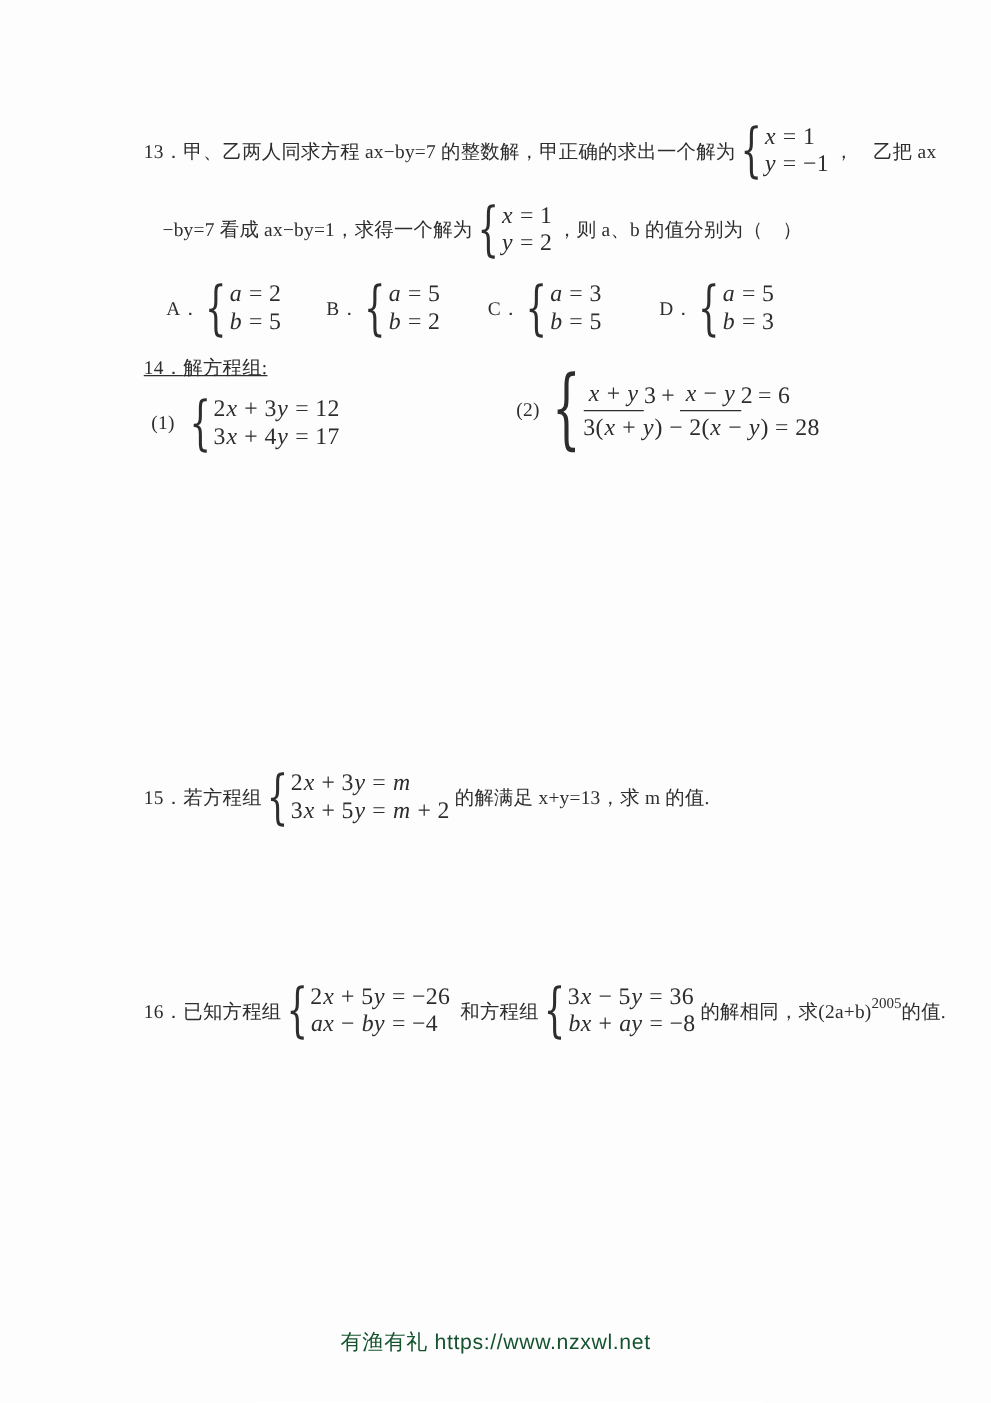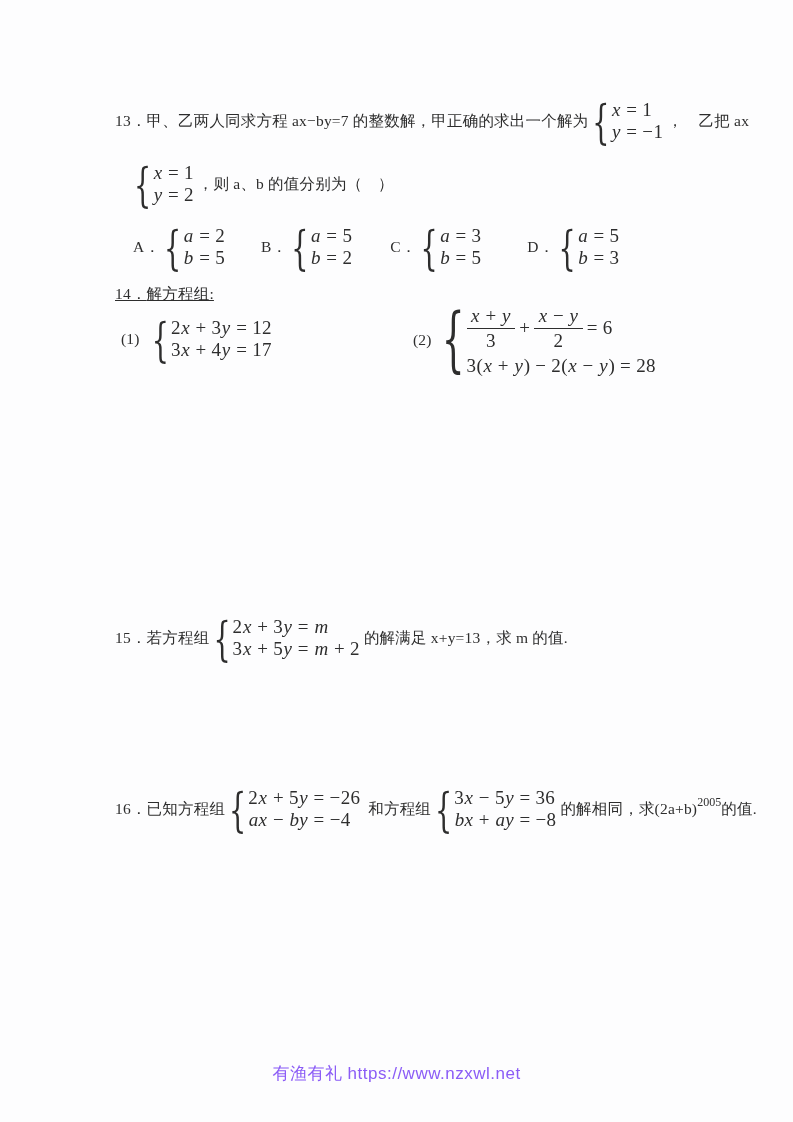--- a/index.html
+++ b/index.html
@@ -35,38 +35,38 @@
   .rows { display:flex; flex-direction:column; justify-content:center; row-gap:2px; }
   .mrow {
     font-family:"Liberation Serif","DejaVu Serif",serif;
     font-size:19px;
     line-height:20px;
     letter-spacing:0.3px;
   }
   .mrow i { font-style:italic; padding:0 0.5px; }
   
   .fracrow { display:inline-flex; align-items:center; column-gap:4px; line-height:normal; }
-  .frac { display:inline-flex; flex-direction:column; align-items:center; line-height:1.15; }
+  .frac { display:inline-flex; flex-direction:row; align-items:flex-start; line-height:1.15; }
   .fnum { border-bottom:1.3px solid #2d2d2d; padding:0 4px 1px; }
   .fden { padding-top:1px; }
   
   .opts { column-gap:0; }
   .opt { display:inline-flex; align-items:center; }
   .optlabel { letter-spacing:0.2px; }
   
   .sup { font-size:12px; position:relative; top:-7px; letter-spacing:0; }
   
   .footer {
     position:absolute;
     left:0; top:1062px;
     width:100%;
     text-align:center;
     font-family:"Liberation Sans","DejaVu Sans",sans-serif;
     font-size:17px;
-    color:#8b5cf6;
+    color:#14532d;
     letter-spacing:0.5px;
   }
 </style>
 </head>
 <body>
 
 <div class="page">
 
   <div class="row" style="left:115px; top:100px;">
     <span class="txt">13．</span>
@@ -75,20 +75,21 @@
       <span class="brace b2">{</span>
       <span class="rows">
         <span class="mrow"><i>x</i> = 1</span>
         <span class="mrow"><i>y</i> = −1</span>
       </span>
     </span>
     <span class="txt">，　乙把 ax</span>
   </div>
 
   <div class="row" style="left:130px; top:163px;">
+    <span class="txt">−by=7 看成 ax−by=1，求得一个解为</span>
     <span class="sys">
       <span class="brace b2">{</span>
       <span class="rows">
         <span class="mrow"><i>x</i> = 1</span>
         <span class="mrow"><i>y</i> = 2</span>
       </span>
     </span>
     <span class="txt">，则 a、b 的值分别为（　）</span>
   </div>
 

